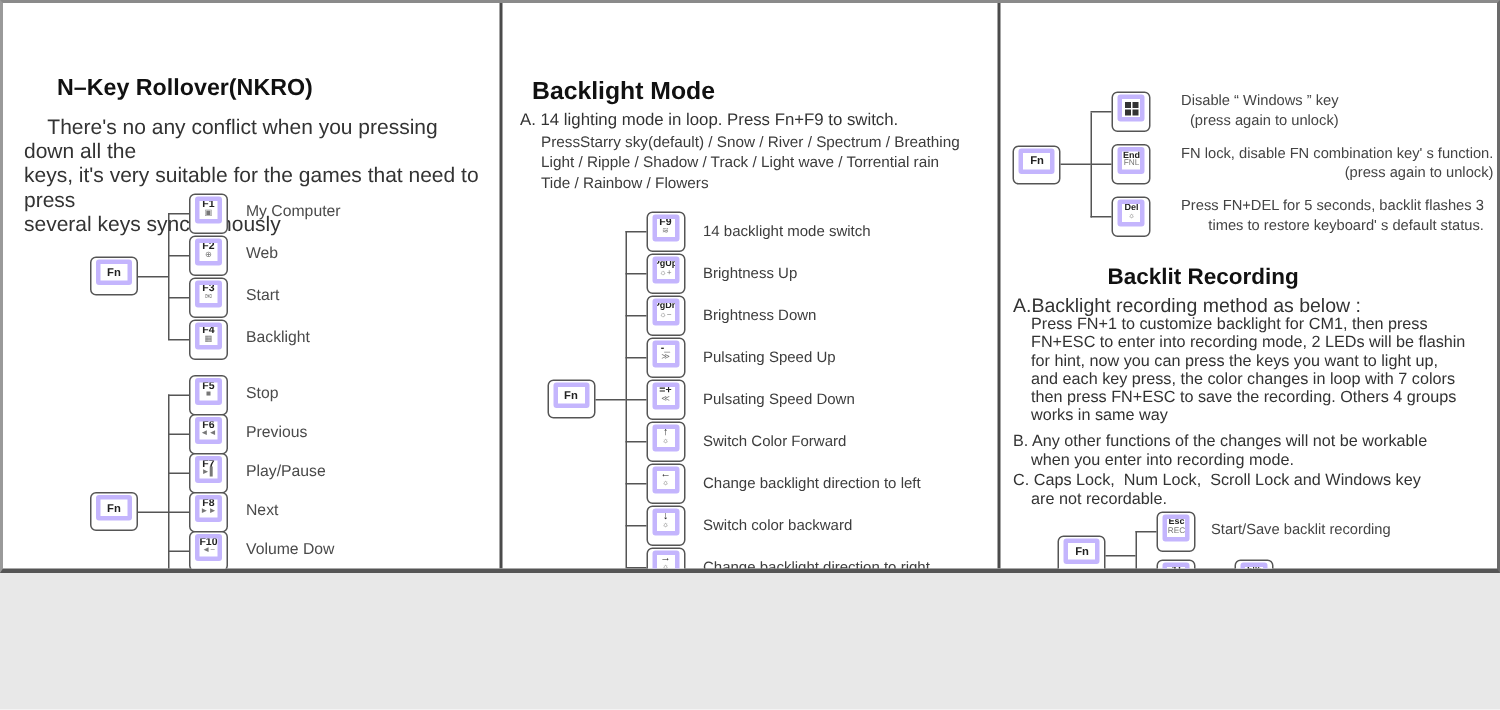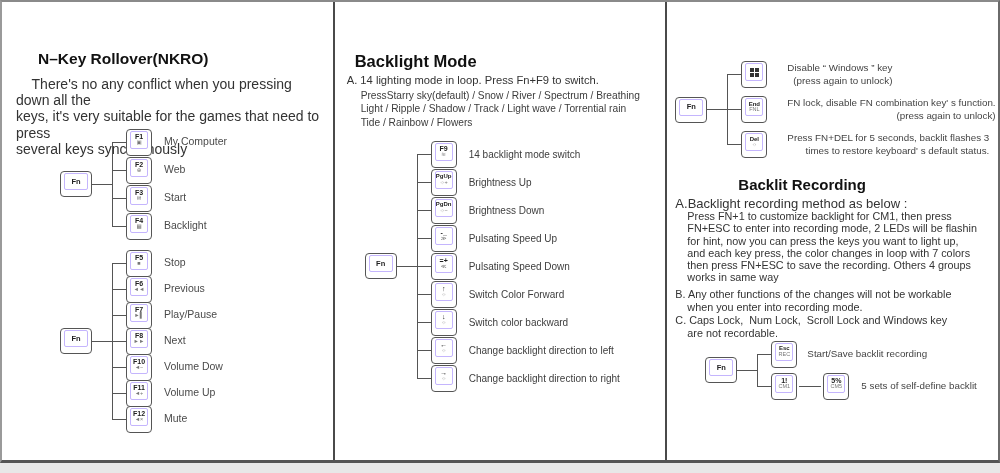--- a/index.html
+++ b/index.html
@@ -1,18 +1,18 @@
 <!DOCTYPE html>
 <html><head>
 <meta charset="utf-8">
 <style>
   html,body{margin:0;padding:0;background:#e8e8e8;}
   *{box-sizing:border-box;}
   .sheet{
-    position:relative;width:1000px;height:463px;background:#fff;
+    position:relative;width:1000px;height:382px;background:#fff;
     border-top:2px solid #8a8a8a;border-left:2px solid #9a9a9a;
     border-right:2px solid #6a6a6a;border-bottom:3px solid #555;
     font-family:"Liberation Sans","DejaVu Sans",sans-serif;color:#2a2a2a;
     overflow:hidden;display:flex;
   }
   .panel{position:relative;flex:1;height:100%;}
   .panel.mid{border-left:2px solid #4a4a4a;border-right:2px solid #4a4a4a;}
   .abs{position:absolute;}
   .h-title{font-weight:bold;color:#111;white-space:nowrap;}
   .bodytext{white-space:pre-wrap;color:#333;}
@@ -24,21 +24,21 @@
   .rows::before{content:'';position:absolute;left:0;top:calc(var(--rh)/2);
     bottom:calc(var(--rh)/2);border-left:1.2px solid #555;}
   .row{display:flex;align-items:center;height:var(--rh);}
   .stub{width:14px;border-top:1.2px solid #555;flex:none;}
   .midline{width:22px;border-top:1.2px solid #555;flex:none;margin:0 2px;}
 
   
   .keycap{position:relative;width:26px;height:27px;flex:none;
     border:1.2px solid #555;border-radius:4px;background:#fff;}
   .keycap .face{position:absolute;top:1px;left:3px;right:3px;bottom:6px;
-    border:1px solid #c4b5fd;border-radius:2px;display:flex;flex-direction:column;
+    border:3px solid #c4b5fd;border-radius:2px;display:flex;flex-direction:column;
     align-items:center;justify-content:center;overflow:hidden;}
   .kmain{font-size:7px;font-weight:bold;line-height:1.05;color:#222;white-space:nowrap;}
   .kmain.sm{font-size:6px;}
   .ksub{font-size:5.5px;line-height:1.05;color:#777;white-space:nowrap;}
   .keycap.fn{width:32px;height:26px;}
   .keycap.fn .kmain{font-size:7.5px;}
 
   .klabel{margin-left:12px;font-size:10.5px;color:#4a4a4a;line-height:1.3;white-space:pre-wrap;text-align:right;}
   .klabel.rt{margin-left:20px;font-size:9.8px;color:#444;}
   .klabel.mid{font-size:10px;color:#3d3d3d;}
@@ -265,35 +265,35 @@
                 <span class="kmain">↑</span>
                 <span class="ksub">☼</span>
               </span>
             </span>
           <span class="klabel mid">Switch Color Forward</span>
         </div>
         <div class="row">
           <span class="stub"></span>
           <span class="keycap">
               <span class="face">
+                <span class="kmain">←</span>
+                <span class="ksub">☼</span>
+              </span>
+            </span>
+          <span class="klabel mid">Change backlight direction to left</span>
+        </div>
+        <div class="row">
+          <span class="stub"></span>
+          <span class="keycap">
+              <span class="face">
                 <span class="kmain">↓</span>
                 <span class="ksub">☼</span>
               </span>
             </span>
           <span class="klabel mid">Switch color backward</span>
-        </div>
-        <div class="row">
-          <span class="stub"></span>
-          <span class="keycap">
-              <span class="face">
-                <span class="kmain">←</span>
-                <span class="ksub">☼</span>
-              </span>
-            </span>
-          <span class="klabel mid">Change backlight direction to left</span>
         </div>
         <div class="row">
           <span class="stub"></span>
           <span class="keycap">
               <span class="face">
                 <span class="kmain">→</span>
                 <span class="ksub">☼</span>
               </span>
             </span>
           <span class="klabel mid">Change backlight direction to right</span>

